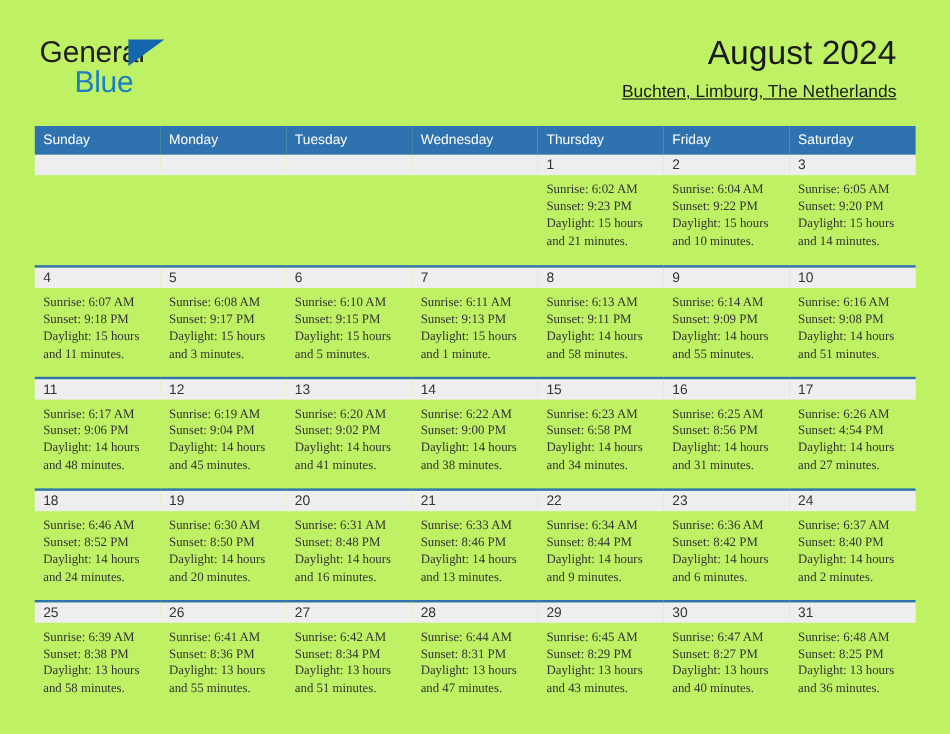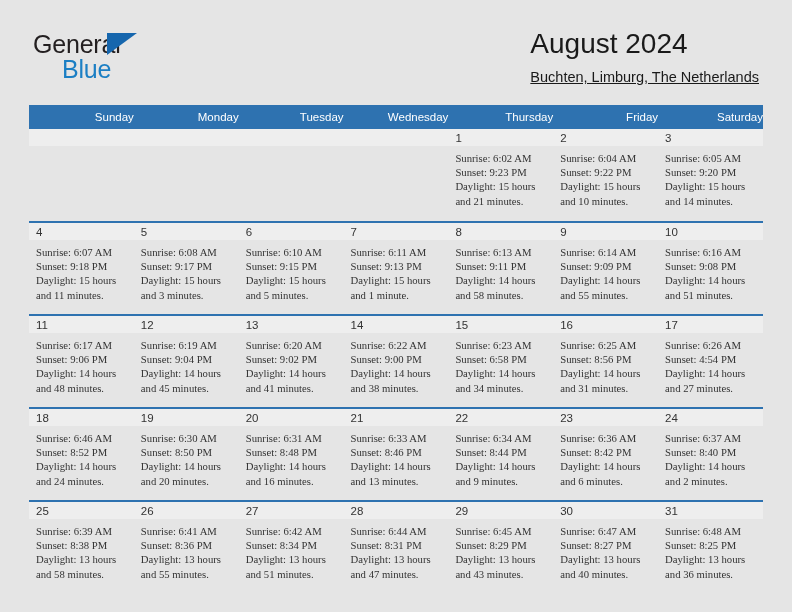--- a/index.html
+++ b/index.html
@@ -9,21 +9,21 @@
     width: 792px;
     height: 612px;
     background: #ffffff;
     font-family: "Liberation Sans", sans-serif;
     -webkit-font-smoothing: antialiased;
   }
   #page {
     position: relative;
     width: 792px;
     height: 612px;
-    background: #e5e5e5;
+    background: #bef264;
     overflow: hidden;
   }
 
   
   .header {
     position: absolute;
     top: 26px;
     left: 29px;
     right: 29px;
     height: 74px;
@@ -58,23 +58,23 @@
     left: 74px;
     top: 3px;
     width: 0;
     height: 0;
     border-left: 30px solid #1666ad;
     border-bottom: 22px solid transparent;
   }
 
   .title-block {
     position: absolute;
-    right: 4px;
+    right: 16px;
     top: 0;
-    text-align: left;
+    text-align: right;
   }
   .cal-title {
     font-size: 28px;
     line-height: 36px;
     color: #1a1a1a;
     font-weight: normal;
     margin: 0;
     white-space: nowrap;
   }
   .cal-subtitle {
@@ -93,21 +93,21 @@
     top: 105px;
     width: 734px;
     border-collapse: collapse;
     table-layout: fixed;
   }
   .calendar th {
     background: #2e72b0;
     color: #ffffff;
     font-size: 11.5px;
     font-weight: normal;
-    text-align: right;
+    text-align: left;
     padding: 6px 0 6px 7px;
     height: 21px;
     border: none;
   }
   .calendar td {
     width: 104.85px;
     vertical-align: top;
     padding: 0;
     border: none;
     border-top: 2px solid #2e72b0;

